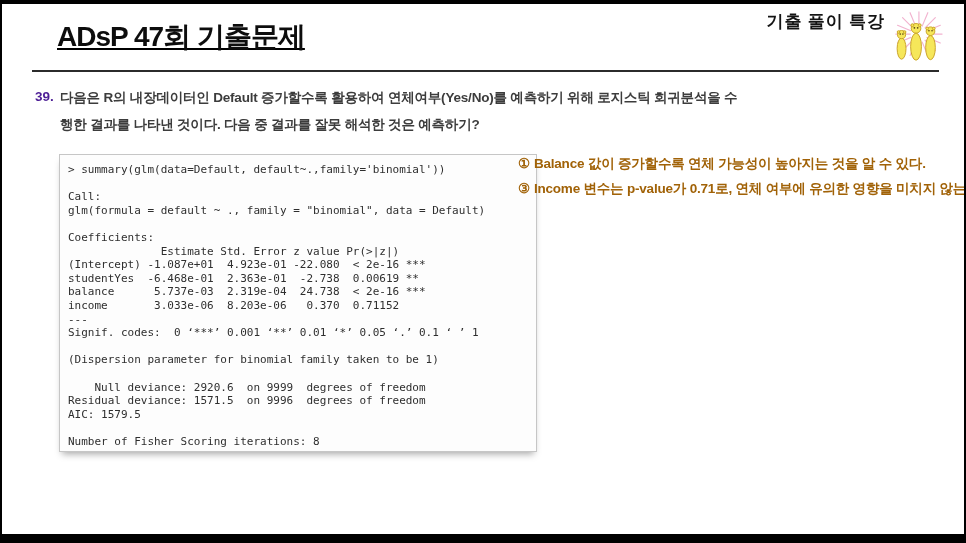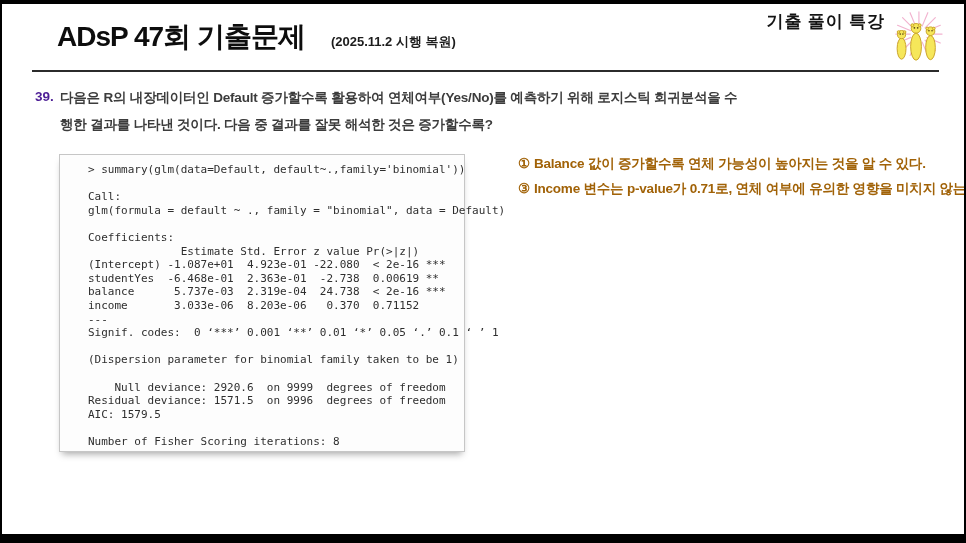--- a/index.html
+++ b/index.html
@@ -2,54 +2,53 @@
 <html><head>
 <meta charset="utf-8">
 <style>
   html,body{margin:0;padding:0;background:#e8e8e8;}
   .stage{
     position:relative;width:966px;height:543px;background:#ffffff;
     box-sizing:border-box;border:2px solid #000;border-top-width:4px;border-bottom-width:9px;
     overflow:hidden;font-family:"Liberation Sans",sans-serif;
   }
   
-  .title-row{position:absolute;left:55px;top:14px;display:flex;align-items:baseline;gap:26px;white-space:nowrap;}
+  .title-row{position:absolute;left:55px;top:14px;display:flex;align-items:baseline;gap:1px;white-space:nowrap;text-decoration:underline;}
   .page-title{font-size:28px;font-weight:800;letter-spacing:-1px;color:#0d0d0d;}
   .page-subtitle{font-size:13px;font-weight:700;color:#1c1c1c;}
   .corner{position:absolute;right:20px;top:6px;display:flex;gap:5px;}
   .corner-label{font-family:"Liberation Serif",serif;font-size:17px;font-weight:700;color:#141414;letter-spacing:1px;}
   .divider{position:absolute;top:66px;left:30px;width:907px;height:0;border-top:2px solid #2b2b2b;}
   
   .question{position:absolute;left:33px;top:85px;width:910px;font-size:13.5px;font-weight:700;color:#3c3c3c;}
   .qnum{position:absolute;left:0;top:0;color:#4c1d95;}
   .qline1{position:absolute;left:25px;top:0;white-space:nowrap;letter-spacing:-0.2px;}
   .qline2{position:absolute;left:25px;top:27px;white-space:nowrap;letter-spacing:-0.2px;}
   
   .rbox{
-    position:absolute;left:57px;top:150px;width:406px;height:298px;background:#fdfdfd;
-    border:1px solid #c6c6c6;box-sizing:border-box;padding:8px 0 0 28px;
+    position:absolute;left:57px;top:150px;width:478px;height:298px;background:#fdfdfd;
+    border:1px solid #c6c6c6;box-sizing:border-box;padding:8px 0 0 8px;
     box-shadow:0 5px 7px -3px rgba(0,0,0,0.35);
   }
   .rbox pre{
     margin:0;font-family:"DejaVu Sans Mono","Liberation Mono",monospace;
     font-size:11px;line-height:13.6px;color:#2e2e2e;white-space:pre;
   }
   
   .options{position:absolute;left:516px;top:151px;width:448px;}
   .option{font-size:13.5px;font-weight:700;color:#a16207;line-height:17px;margin-bottom:8px;white-space:nowrap;letter-spacing:-0.2px;}
   .option .marker{margin-right:4px;}
 </style>
 </head>
 <body>
 
 <div class="stage">
 
   <div class="title-row">
     <span class="page-title">ADsP 47회 기출문제</span>
-    <span class="page-subtitle">(2025.11.2 시행 복원)</span>
   </div>
 
   <div class="corner">
     <span class="corner-label">기출 풀이 특강</span>
     <span>
       <svg width="54" height="54" viewBox="0 0 56 54" xmlns="http://www.w3.org/2000/svg">
         <g stroke="#f2b3cf" stroke-width="1.2" stroke-linecap="round">
           <line x1="39" y1="24" x2="54" y2="24"></line>
             <line x1="38.3" y1="20.6" x2="52.2" y2="14.8"></line>
           <line x1="36.4" y1="17.6" x2="47" y2="7"></line>
@@ -95,21 +94,21 @@
           <circle cx="43.6" cy="20.5" r="0.85" fill="#5a4412"></circle>
       </svg>
     </span>
   </div>
 
   <div class="divider"></div>
 
   <div class="question">
     <span class="qnum">39.</span>
     <span class="qline1">다음은 R의 내장데이터인 Default 증가할수록 활용하여 연체여부(Yes/No)를 예측하기 위해 로지스틱 회귀분석을 수</span>
-    <span class="qline2">행한 결과를 나타낸 것이다. 다음 중 결과를 잘못 해석한 것은 증가할수록?</span>
+    <span class="qline2">행한 결과를 나타낸 것이다. 다음 중 결과를 잘못 해석한 것은 예측하기?</span>
   </div>
 
   <div class="rbox">
     <pre>&gt; summary(glm(data=Default, default~.,family='binomial'))
 
 Call:
 glm(formula = default ~ ., family = "binomial", data = Default)
 
 Coefficients:
               Estimate Std. Error z value Pr(&gt;|z|)

